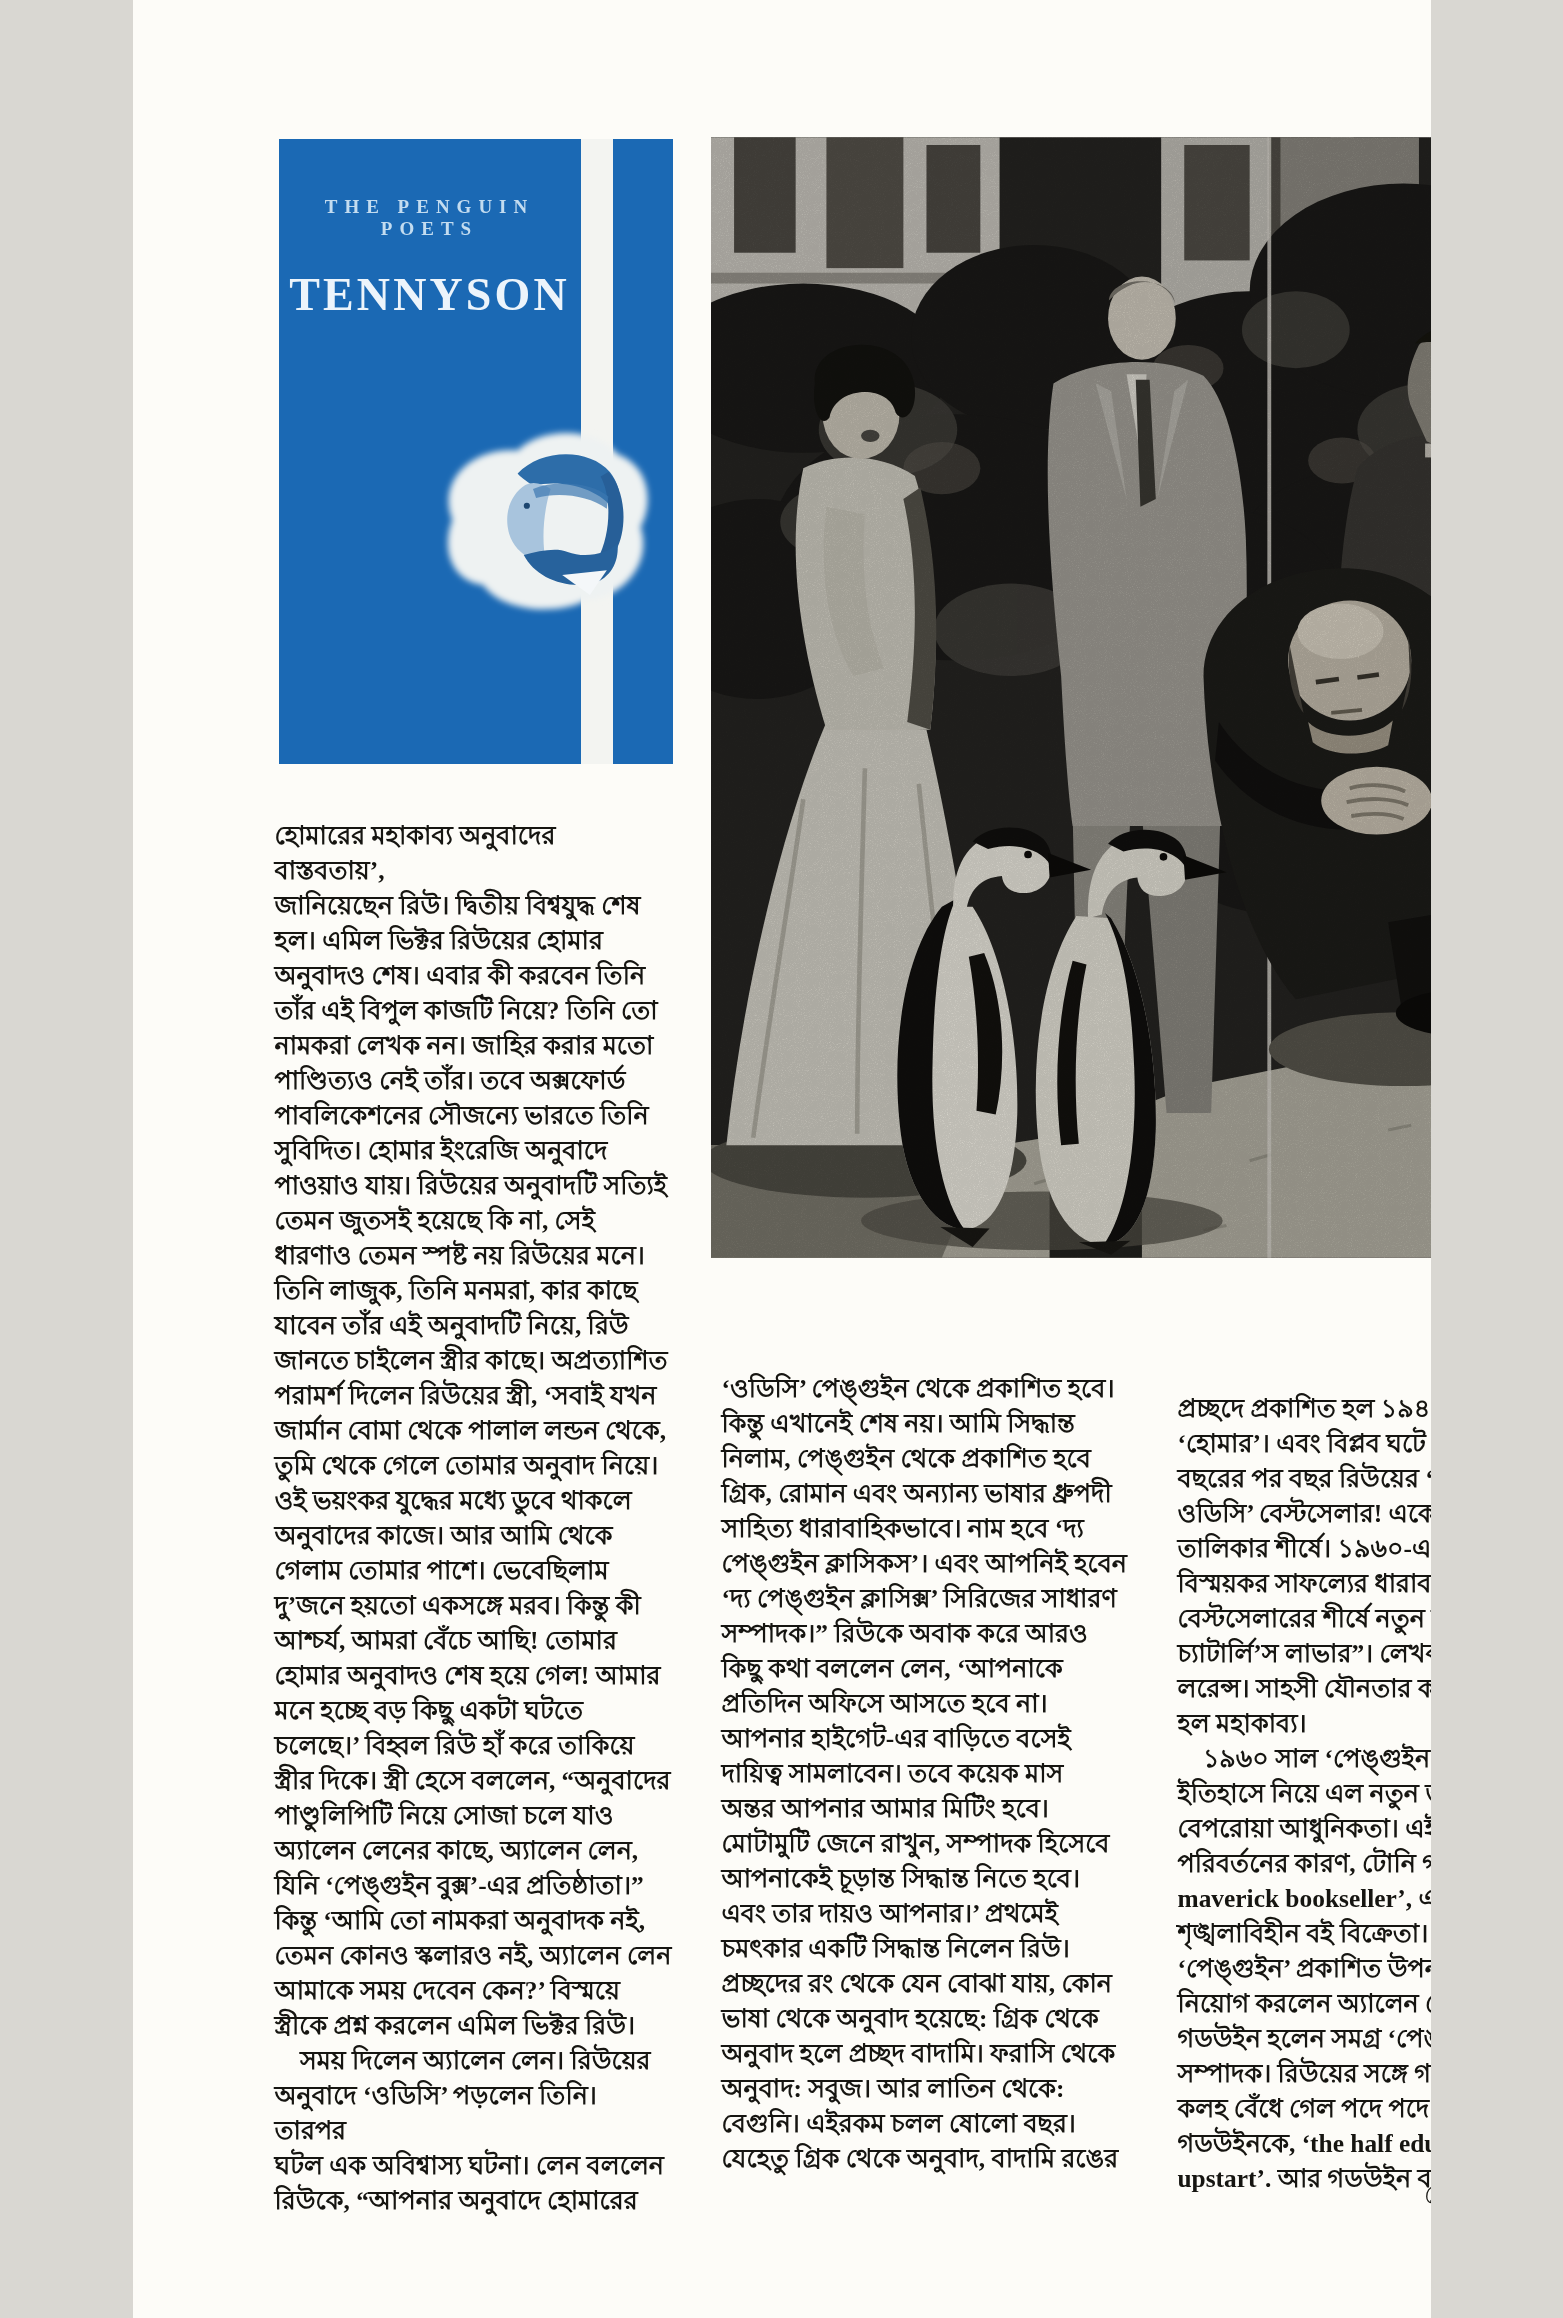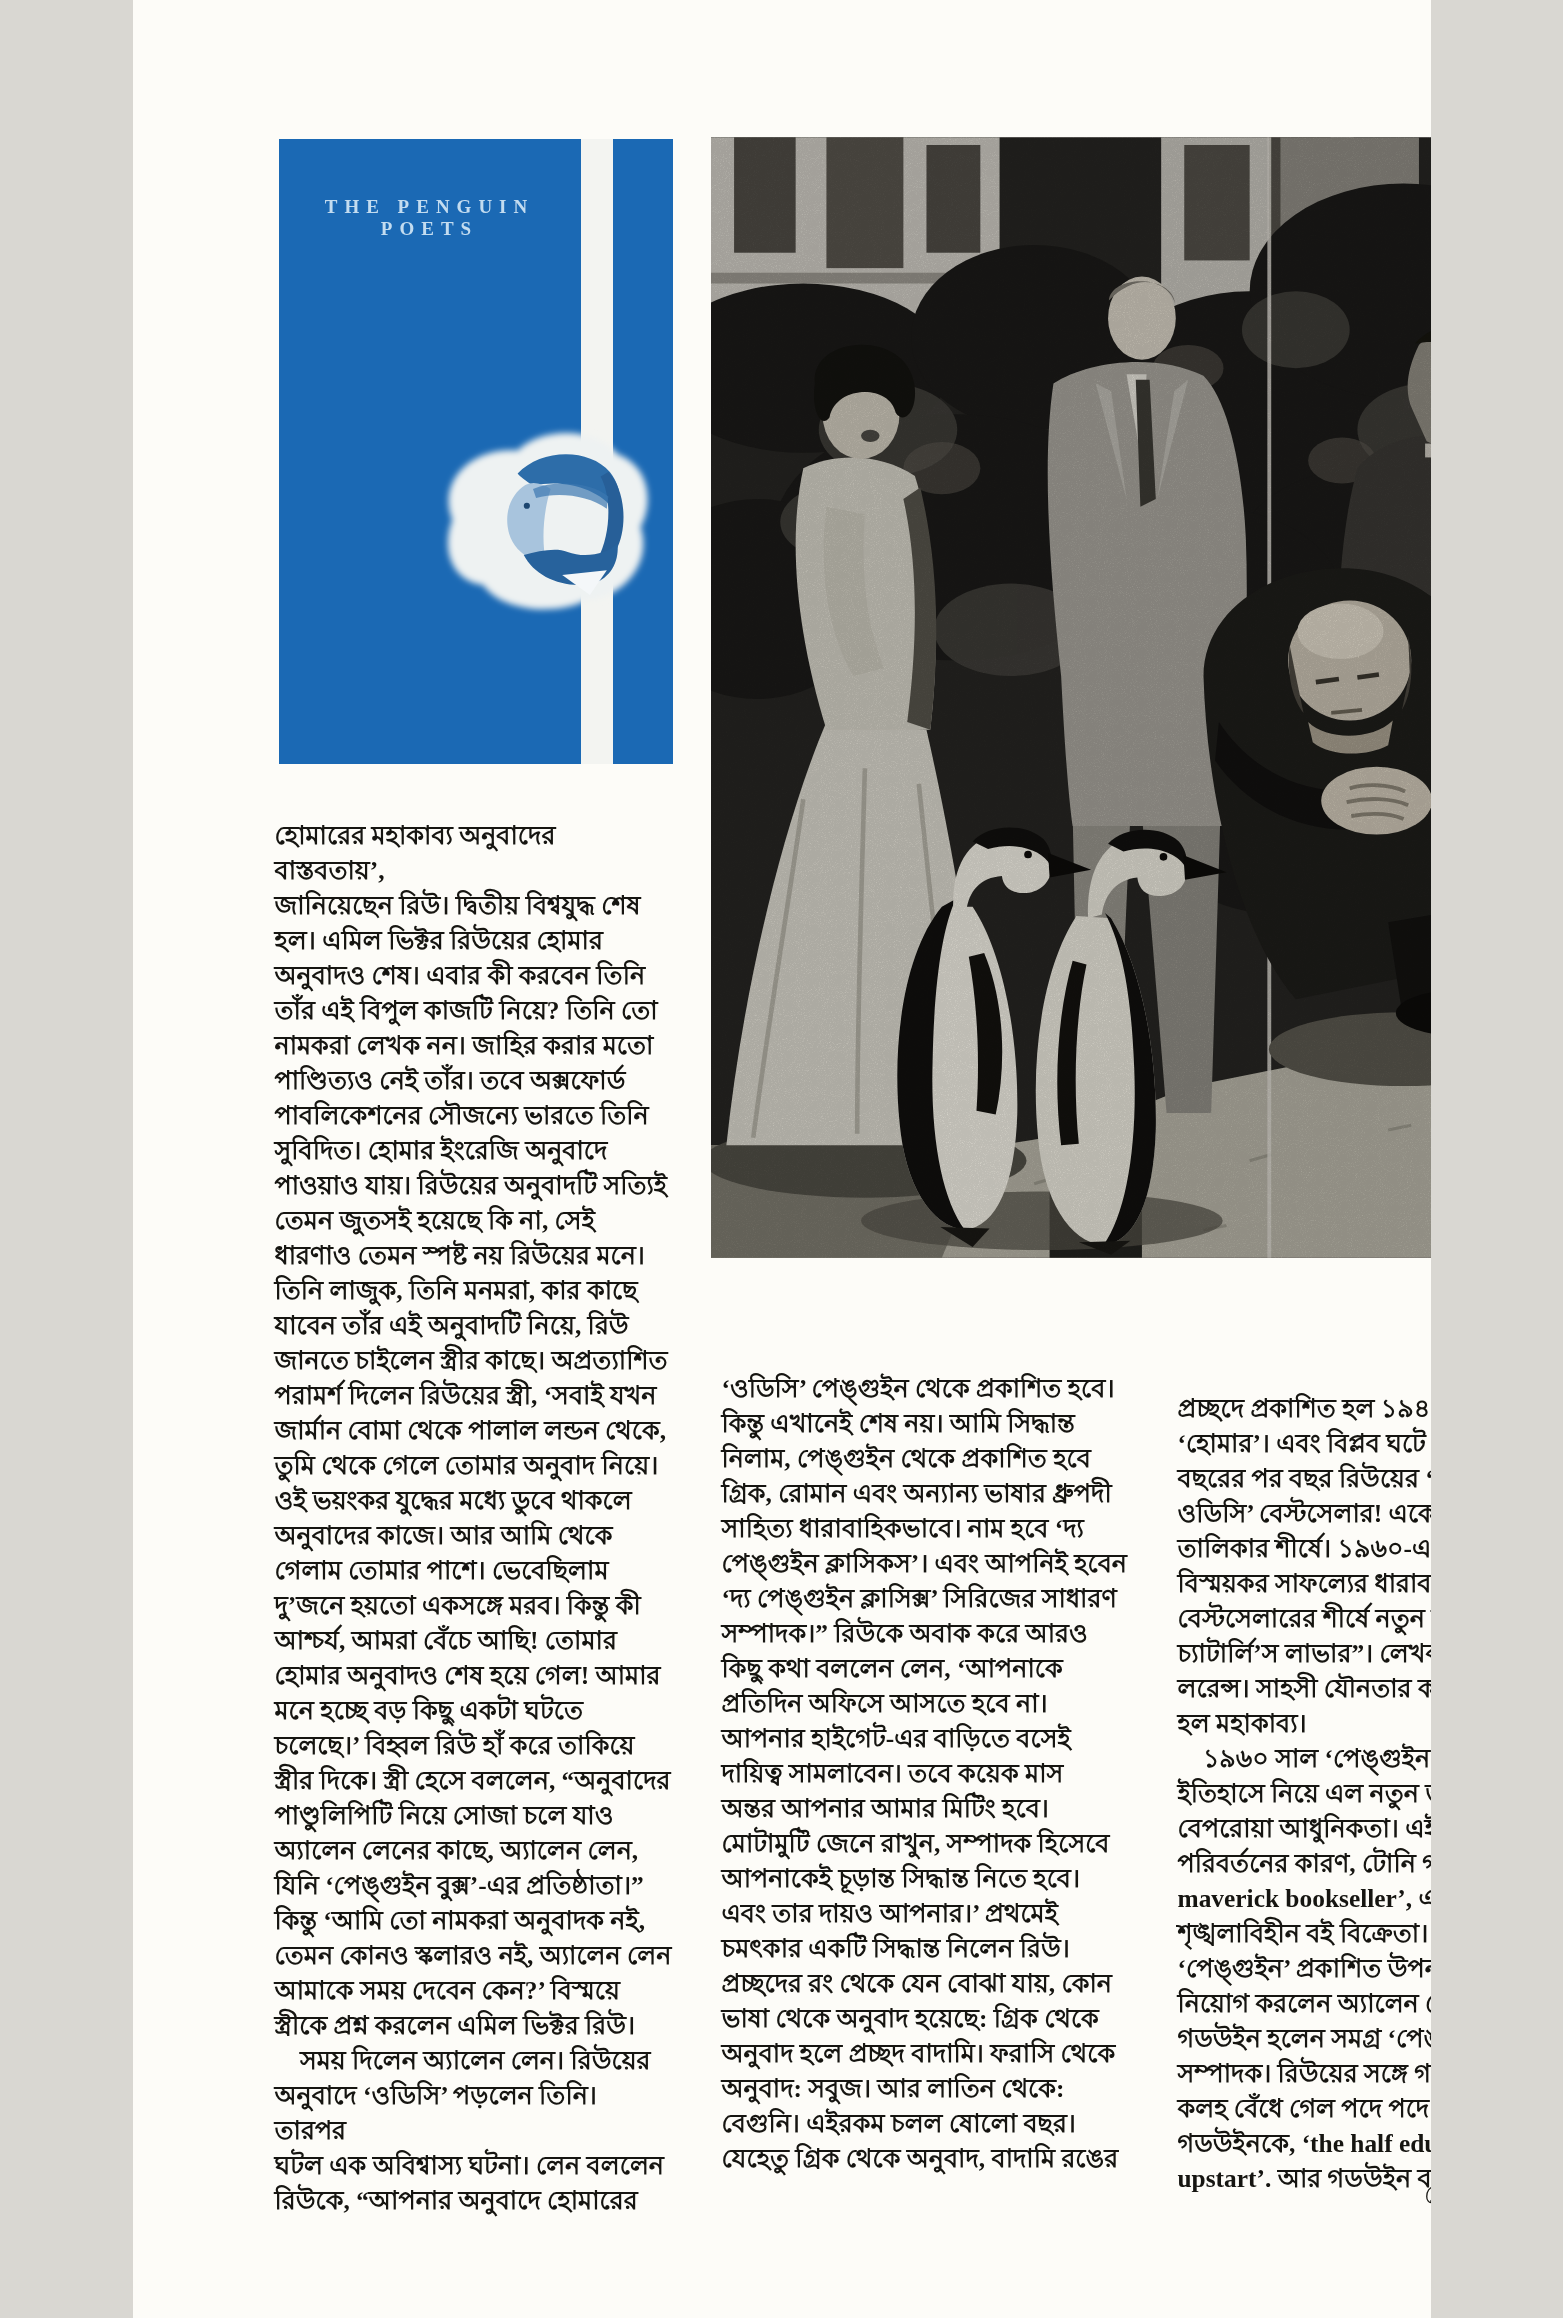--- a/index.html
+++ b/index.html
@@ -43,20 +43,21 @@
     font-size:25.4px;color:#161511;font-family:Liberation Mono, monospace;
   }
 </style>
 </head>
 <body>
 
 <div class="page">
 
   <div class="cover">
     <div class="cover-series">THE PENGUIN POETS</div>
+    <div class="cover-title">TENNYSON</div>
     <div class="cover-stripe"></div>
     <div class="cover-portrait">
       <svg viewBox="0 0 320 270" xmlns="http://www.w3.org/2000/svg">
         <defs>
             <filter id="soft" x="-20%" y="-20%" width="140%" height="140%">
               <feGaussianBlur stdDeviation="4"></feGaussianBlur>
             </filter>
           </defs>
         <path d="M55,140 C35,90 80,45 140,50 C170,20 240,18 270,55 C310,70 318,115 300,150 C315,195 280,240 230,245 C190,265 120,260 95,225 C55,220 40,180 55,140 Z" fill="#eef2f2" filter="url(#soft)"></path>
         <path d="M140,80 C170,48 232,46 260,78 C274,96 276,116 268,132 C252,102 202,86 160,96 C150,89 143,84 140,80 Z" fill="#2d6da9"></path>

